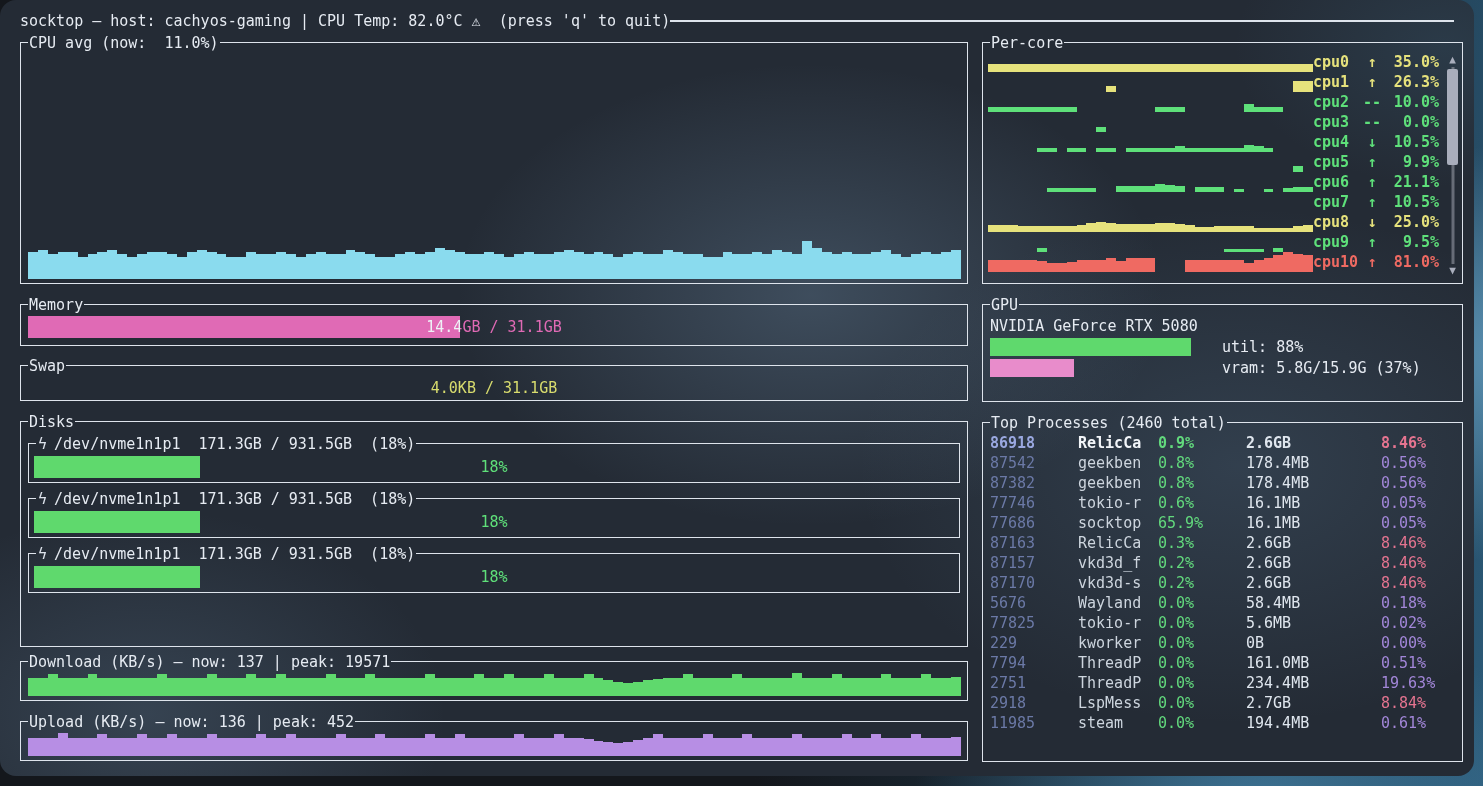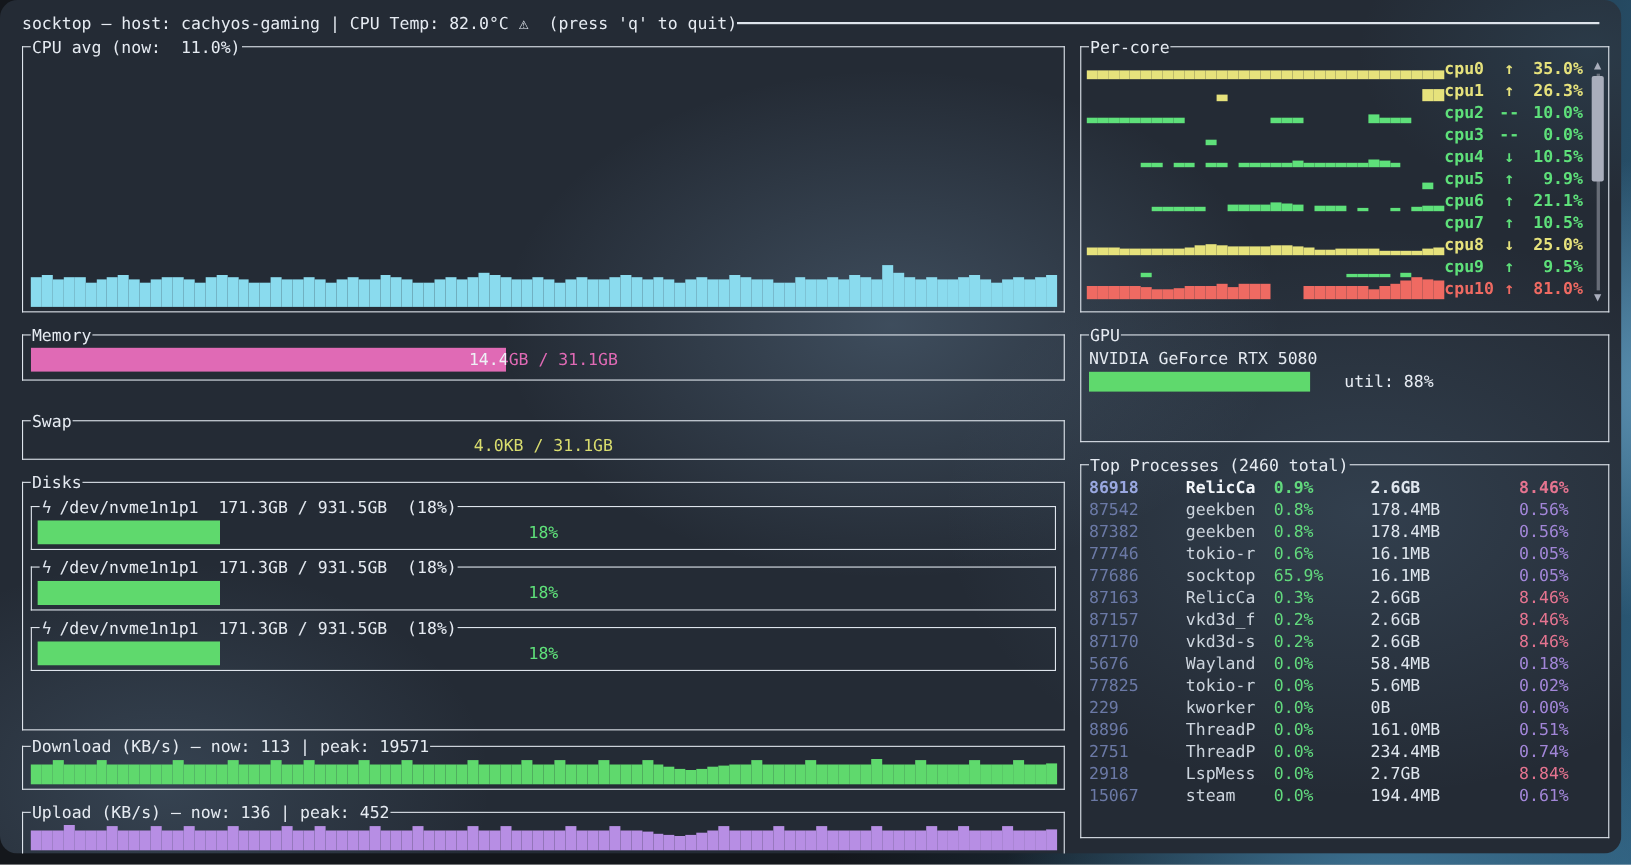--- a/index.html
+++ b/index.html
@@ -28,21 +28,21 @@
   .panel{position:relative;}
   .pframe{position:absolute;left:0;right:0;top:10px;bottom:0;border:1.5px solid var(--border);border-top:none;pointer-events:none;}
   .phead{position:relative;display:flex;align-items:center;height:21px;z-index:1;}
   .phead .seg0{width:8px;height:1.5px;background:var(--border);flex:0 0 auto;}
   .phead .pt{white-space:pre;padding:0 1px;color:var(--title);}
   .phead .segf{flex:1;height:1.5px;background:var(--border);}
   .pbody{position:absolute;left:8px;right:8px;top:22px;bottom:5px;}
   
   .p-cpu{height:252px;}
   .p-mem{height:52px;margin-top:10px;}
-  .p-swap{height:46px;margin-top:26px;}
+  .p-swap{height:46px;margin-top:9px;}
   .p-disks{height:236px;margin-top:10px;}
   .p-down{height:50px;margin-top:4px;}
   .p-up{height:50px;margin-top:10px;}
   .p-core{height:252px;}
   .p-gpu{height:108px;margin-top:10px;}
   .p-proc{height:350px;margin-top:10px;}
   
   .spark{display:flex;align-items:flex-end;height:100%;}
   .spark i{flex:1 1 0;display:block;}
   
@@ -296,21 +296,21 @@
                 </div>
               </div>
             </div>
           </div>
         </div>
     </section>
 
     <section class="panel p-down">
       <div class="phead">
           <span class="seg0"></span>
-          <span class="pt">Download (KB/s) — now: 113 | peak: 19571</span>
+          <span class="pt">Download (KB/s) — now: 137 | peak: 19571</span>
           <span class="segf"></span>
         </div>
       <div class="pframe"></div>
       <div class="pbody">
           <div class="spark">
             <i style="background: rgb(95, 217, 109); height: 17.9px;"></i>
             <i style="background: rgb(95, 217, 109); height: 17.9px;"></i>
             <i style="background: rgb(95, 217, 109); height: 21.8px;"></i>
             <i style="background: rgb(95, 217, 109); height: 17.9px;"></i>
             <i style="background: rgb(95, 217, 109); height: 17.9px;"></i>
@@ -961,20 +961,26 @@
         </div>
       <div class="pframe"></div>
       <div class="pbody">
         <div class="gpu-name">NVIDIA GeForce RTX 5080</div>
         <div class="gpu-row">
           <div class="gpu-track">
               <div class="gpu-fill" style="width: 88%; background: rgb(95, 217, 109);"></div>
             </div>
           <span class="gpu-text">util: 88%</span>
         </div>
+        <div class="gpu-row">
+          <div class="gpu-track">
+              <div class="gpu-fill" style="width: 37%; background: rgb(232, 140, 203);"></div>
+            </div>
+          <span class="gpu-text">vram: 5.8G/15.9G (37%)</span>
+        </div>
       </div>
     </section>
 
     <section class="panel p-proc">
       <div class="phead">
           <span class="seg0"></span>
           <span class="pt">Top Processes (2460 total)</span>
           <span class="segf"></span>
         </div>
       <div class="pframe"></div>
@@ -984,22 +990,22 @@
             <div class="proc-row"><span class="pc0">87542</span><span class="pc1">geekben</span><span class="pc2">0.8%</span><span class="pc3">178.4MB</span><span class="pc4" style="color: rgb(162, 134, 216);">0.56%</span></div>
             <div class="proc-row"><span class="pc0">87382</span><span class="pc1">geekben</span><span class="pc2">0.8%</span><span class="pc3">178.4MB</span><span class="pc4" style="color: rgb(162, 134, 216);">0.56%</span></div>
             <div class="proc-row"><span class="pc0">77746</span><span class="pc1">tokio-r</span><span class="pc2">0.6%</span><span class="pc3">16.1MB</span><span class="pc4" style="color: rgb(162, 134, 216);">0.05%</span></div>
             <div class="proc-row"><span class="pc0">77686</span><span class="pc1">socktop</span><span class="pc2">65.9%</span><span class="pc3">16.1MB</span><span class="pc4" style="color: rgb(162, 134, 216);">0.05%</span></div>
             <div class="proc-row"><span class="pc0">87163</span><span class="pc1">RelicCa</span><span class="pc2">0.3%</span><span class="pc3">2.6GB</span><span class="pc4" style="color: rgb(229, 116, 144);">8.46%</span></div>
             <div class="proc-row"><span class="pc0">87157</span><span class="pc1">vkd3d_f</span><span class="pc2">0.2%</span><span class="pc3">2.6GB</span><span class="pc4" style="color: rgb(229, 116, 144);">8.46%</span></div>
             <div class="proc-row"><span class="pc0">87170</span><span class="pc1">vkd3d-s</span><span class="pc2">0.2%</span><span class="pc3">2.6GB</span><span class="pc4" style="color: rgb(229, 116, 144);">8.46%</span></div>
             <div class="proc-row"><span class="pc0">5676</span><span class="pc1">Wayland</span><span class="pc2">0.0%</span><span class="pc3">58.4MB</span><span class="pc4" style="color: rgb(162, 134, 216);">0.18%</span></div>
             <div class="proc-row"><span class="pc0">77825</span><span class="pc1">tokio-r</span><span class="pc2">0.0%</span><span class="pc3">5.6MB</span><span class="pc4" style="color: rgb(162, 134, 216);">0.02%</span></div>
             <div class="proc-row"><span class="pc0">229</span><span class="pc1">kworker</span><span class="pc2">0.0%</span><span class="pc3">0B</span><span class="pc4" style="color: rgb(162, 134, 216);">0.00%</span></div>
-            <div class="proc-row"><span class="pc0">8896</span><span class="pc1">ThreadP</span><span class="pc2">0.0%</span><span class="pc3">161.0MB</span><span class="pc4" style="color: rgb(162, 134, 216);">0.51%</span></div>
-            <div class="proc-row"><span class="pc0">2751</span><span class="pc1">ThreadP</span><span class="pc2">0.0%</span><span class="pc3">234.4MB</span><span class="pc4" style="color: rgb(162, 134, 216);">0.74%</span></div>
+            <div class="proc-row"><span class="pc0">7794</span><span class="pc1">ThreadP</span><span class="pc2">0.0%</span><span class="pc3">161.0MB</span><span class="pc4" style="color: rgb(162, 134, 216);">0.51%</span></div>
+            <div class="proc-row"><span class="pc0">2751</span><span class="pc1">ThreadP</span><span class="pc2">0.0%</span><span class="pc3">234.4MB</span><span class="pc4" style="color: rgb(162, 134, 216);">19.63%</span></div>
             <div class="proc-row"><span class="pc0">2918</span><span class="pc1">LspMess</span><span class="pc2">0.0%</span><span class="pc3">2.7GB</span><span class="pc4" style="color: rgb(229, 116, 144);">8.84%</span></div>
-            <div class="proc-row"><span class="pc0">15067</span><span class="pc1">steam</span><span class="pc2">0.0%</span><span class="pc3">194.4MB</span><span class="pc4" style="color: rgb(162, 134, 216);">0.61%</span></div>
+            <div class="proc-row"><span class="pc0">11985</span><span class="pc1">steam</span><span class="pc2">0.0%</span><span class="pc3">194.4MB</span><span class="pc4" style="color: rgb(162, 134, 216);">0.61%</span></div>
           </div>
       </div>
     </section>
 
   </div>
 </div>
 
 </body></html>

